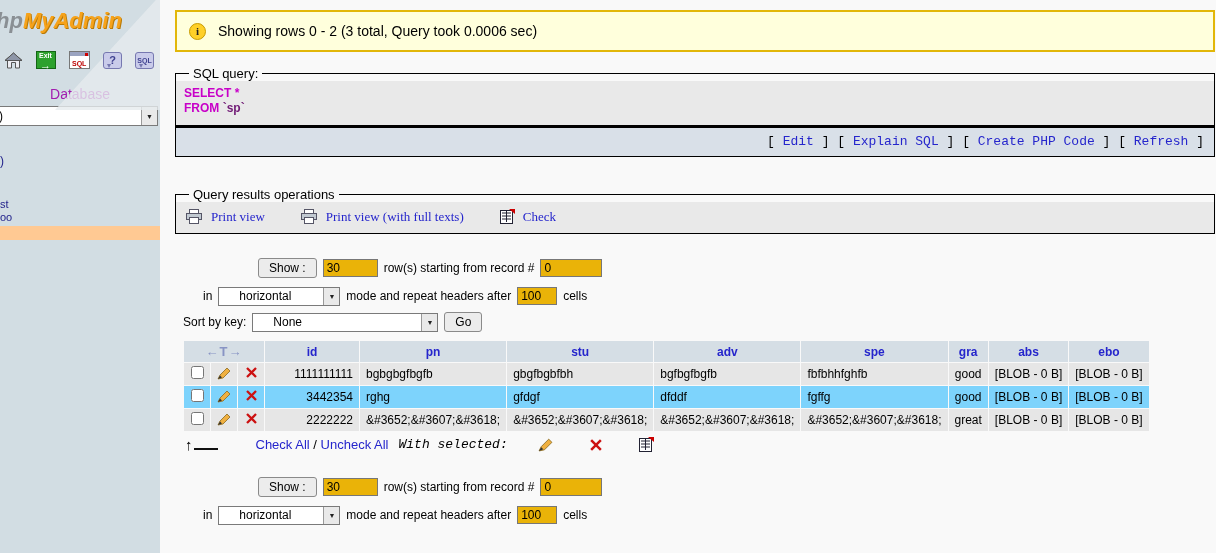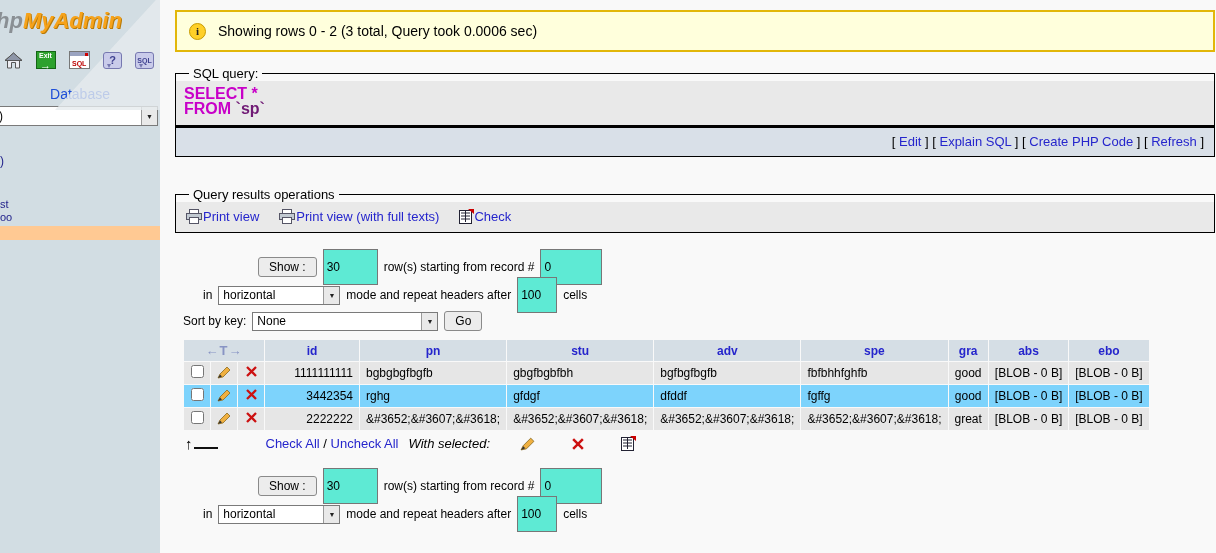--- a/index.html
+++ b/index.html
@@ -23,21 +23,21 @@
   .ic-sqlwin { width:21px; height:18px; background:#FFF; border:1px solid #777; position:relative; }
   .ic-sqlwin .bar { position:absolute; top:0; left:0; right:0; height:4px; background:#9AA3C0; }
   .ic-sqlwin .dot { position:absolute; top:1px; right:1px; width:3px; height:3px; background:#C00; }
   .ic-sqlwin .txt { position:absolute; bottom:1px; left:2px; font-size:7px; font-weight:bold; color:#B00; }
   .ic-balloon { width:19px; height:17px; background:#C9CBEA; border:1px solid #7678B0; border-radius:3px;
     display:flex; align-items:center; justify-content:center; font-weight:bold; color:#3F4190; position:relative; }
   .ic-balloon:after { content:""; position:absolute; bottom:-4px; left:3px; border:4px solid transparent;
     border-top-color:#7678B0; border-left-width:2px; border-right-width:2px; }
   .ic-q { font-size:11px; }
   .ic-s { font-size:7px; }
-  .db-label { margin-top:16px; text-align:center; color:#1d4ed8; font-size:14px; }
+  .db-label { margin-top:16px; text-align:center; color:#a21caf; font-size:14px; }
   .db-select { margin:4px 2px 0 -8px; height:20px; background:#FFF; border:1px solid #7A7A7A;
     display:flex; align-items:center; padding-left:6px; }
   .db-select .selarrow { margin-left:auto; }
   .selarrow { width:16px; height:100%; background:#E9E9E9; border-left:1px solid #999;
     display:flex; align-items:center; justify-content:center; font-size:7px; color:#222; }
   .frag-db { margin:28px 0 0 0px; color:#23238C; font-size:12px; }
   .frag-tbl { margin-left:0; color:#23238C; font-size:11px; line-height:13px; }
   .frag-tbl.first { margin-top:30px; }
   .marked-row { margin-top:2px; width:160px; height:14px; background:#FFC993; }
 
@@ -46,44 +46,44 @@
 
   .notice { margin-top:10px; margin-right:1px; height:42px; background:#FFFFDC; border:2px solid #E2B709;
     display:flex; align-items:center; padding-left:12px; gap:12px; font-size:14px; }
   .ic-info { width:17px; height:17px; border-radius:50%; background:#FFD028; border:1px solid #C89B00;
     display:flex; align-items:center; justify-content:center; font-weight:bold; font-size:11px; color:#222;
     font-family:"Liberation Serif", serif; }
 
   fieldset { border:1px solid #000; margin-right:1px; }
   legend { font-size:13px; margin-left:13px; padding:0 4px; }
   .sql-fieldset { margin-top:14px; }
-  .sql-code { background:#E9E9E9; padding:5px 8px 9px 8px; font-weight:bold; font-size:16px; line-height:15px; }
+  .sql-code { background:#E9E9E9; padding:5px 8px 9px 8px; font-weight:bold; font-size:12px; line-height:15px; }
   .kw { color:#C800C8; }
   .sql-star { color:#C800C8; }
   .sql-ident { color:#701a75; }
   .sql-num { color:#009999; }
-  .sql-links { background:#D9E0E8; border-top:3px solid #000; padding:6px 10px 7px 4px; text-align:right; font-size:13px; }
+  .sql-links { background:#D9E0E8; border-top:3px solid #000; padding:6px 10px 7px 4px; text-align:right; font-size:13px;font-family:Liberation Mono, monospace; }
   .sql-links a, .ops-links a, .chk-links a, .footer a { color:#2525CC; text-decoration:none; cursor:pointer; }
   .bracket { color:#000; }
 
   .ops-fieldset { margin-top:30px; }
   .ops-content { background:#E9E9E9; padding:7px 10px 8px 10px; }
-  .ops-links { display:flex; align-items:center; font-size:13px; }
+  .ops-links { display:flex; align-items:flex-start; gap:8px; font-size:13px;font-family:Liberation Serif, serif; }
   .gap28 { width:20px; }
 
   .pagerow { display:flex; align-items:center; gap:6px; margin-top:4px; height:24px; }
   .pagerow.first { margin-top:22px; padding-left:83px; }
   .pagerow.second { padding-left:28px; }
   .pagerow.sort { padding-left:8px; margin-top:2px; }
   .btn { font-size:12px; background:#ECECEC; border:1px solid #8A8A8A; border-radius:3px; padding:2px 10px; color:#000; }
-  .txtin { border:1px solid #777; height:36px; font-size:12px; padding:1px 3px; background:#5eead4;
+  .txtin { border:1px solid #777; height:18px; font-size:12px; padding:1px 3px; background:#eab308;
     font-family:"Liberation Sans", sans-serif; }
   .in-rows { width:55px; } .in-start { width:62px; } .in-repeat { width:40px; }
   .selectbox { display:inline-flex; align-items:center; height:19px; background:#FFF;
-    border:1px solid #7A7A7A; padding-left:4px; font-size:12px; }
+    border:1px solid #7A7A7A; padding-left:20px; font-size:12px; }
   .sel-mode { width:122px; } .sel-sort { width:186px; }
   .selectbox span:first-child { flex:1; }
 
   
   table.results { border-collapse:separate; border-spacing:1px; margin-top:6px; margin-left:8px; }
   table.results th { background:#D5DEE5; color:#2525CC; font-size:12px; font-weight:bold;
     height:21px; text-align:center; padding:0 6px; }
   table.results td { height:22px; font-size:12px; padding:0 6px; white-space:nowrap; }
   tr.odd td { background:#E6E6E6; }
   tr.even td { background:#7dd3fc; }
@@ -93,22 +93,22 @@
   .w150 { min-width:138px; }
   .w46 { min-width:34px; text-align:center; }
   .w80 { min-width:68px; text-align:left; }
   td.c-ico { width:26px; text-align:center; padding:0 2px; }
   .toggle-glyph { color:#8894C4; font-size:13px; font-weight:bold; letter-spacing:1px; }
   .chk { width:13px; height:13px; }
 
   .chk-row { display:flex; align-items:center; margin:4px 0 0 10px; font-size:13px; gap:6px; }
   .upline { font-size:15px; font-weight:bold; }
   .upline i { display:inline-block; width:24px; height:2px; background:#111; margin-left:1px; }
-  .chk-links { margin-left:42px; }
-  .ws-label { font-style:italic; margin-left:4px; }
+  .chk-links { margin-left:32px; }
+  .ws-label { font-style:italic; margin-left:4px;font-family:Liberation Mono, monospace; }
   .ws-icons { display:flex; gap:36px; margin-left:24px; align-items:center; }
 </style>
 </head>
 <body>
 
 <div class="sidebar">
   <div class="sail"></div>
   <div class="logo"><span class="lg1">hp</span><span class="lg2">MyAdmin</span></div>
 
   <div class="icon-row">

